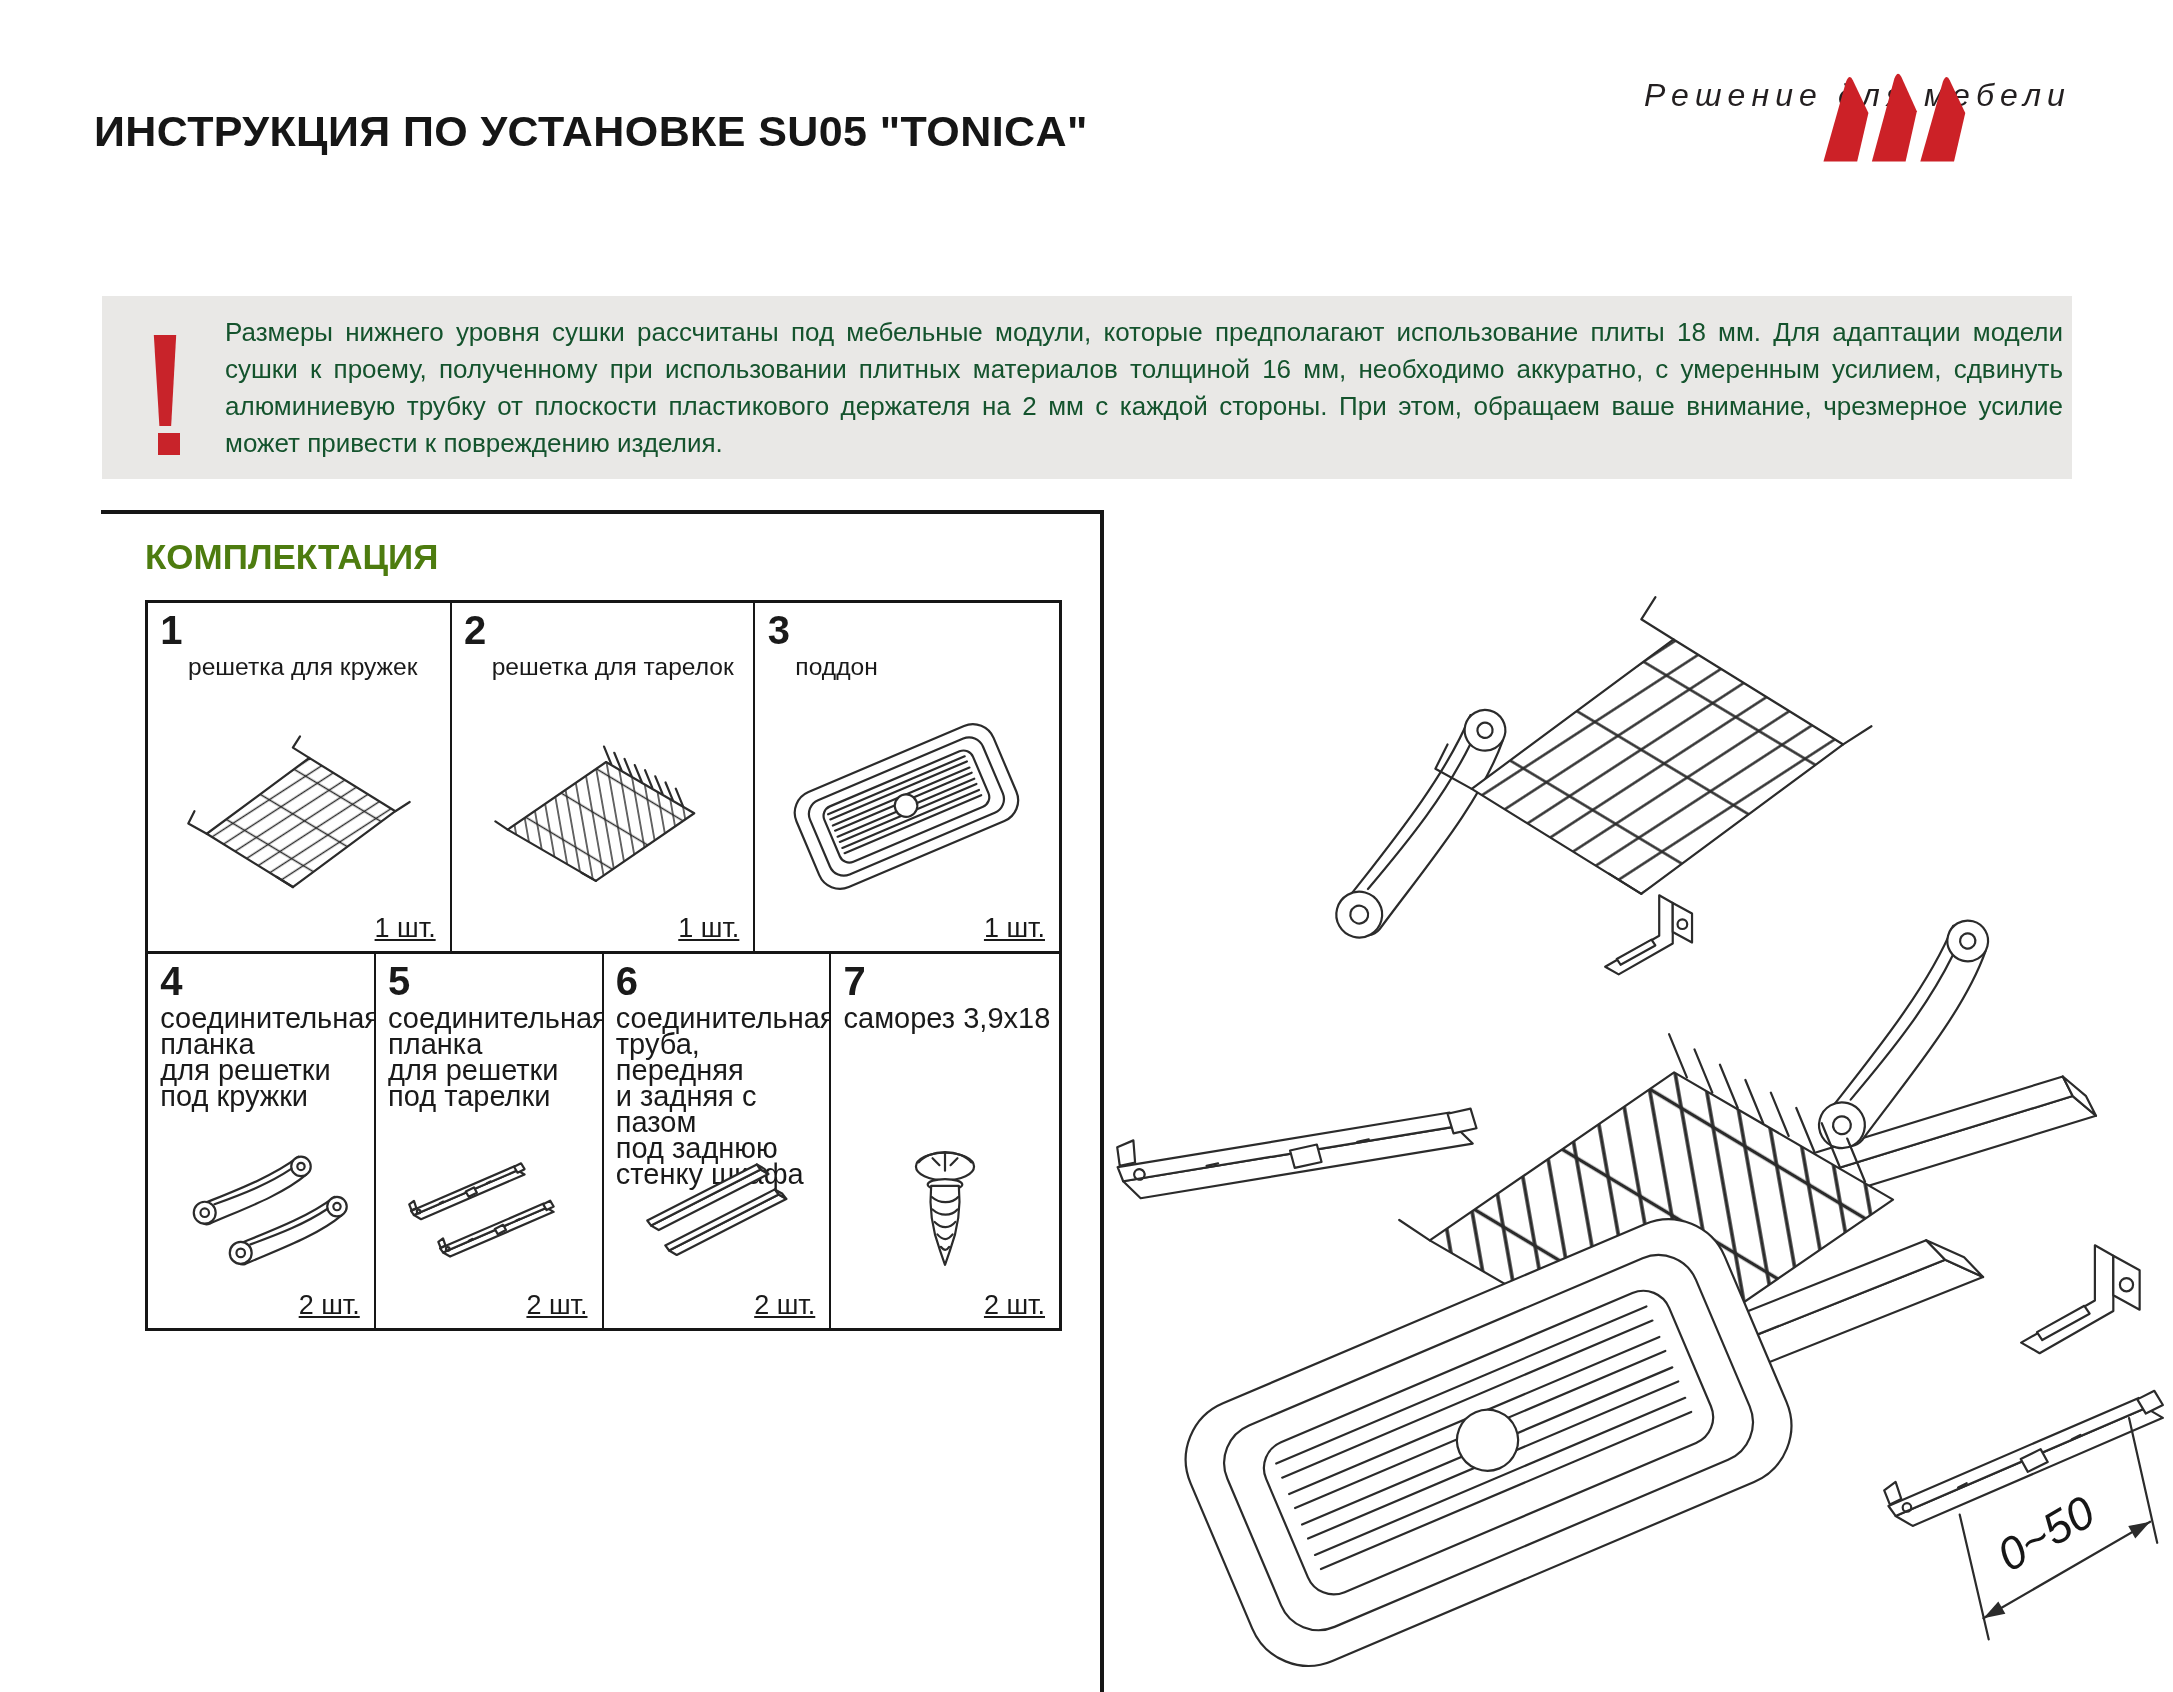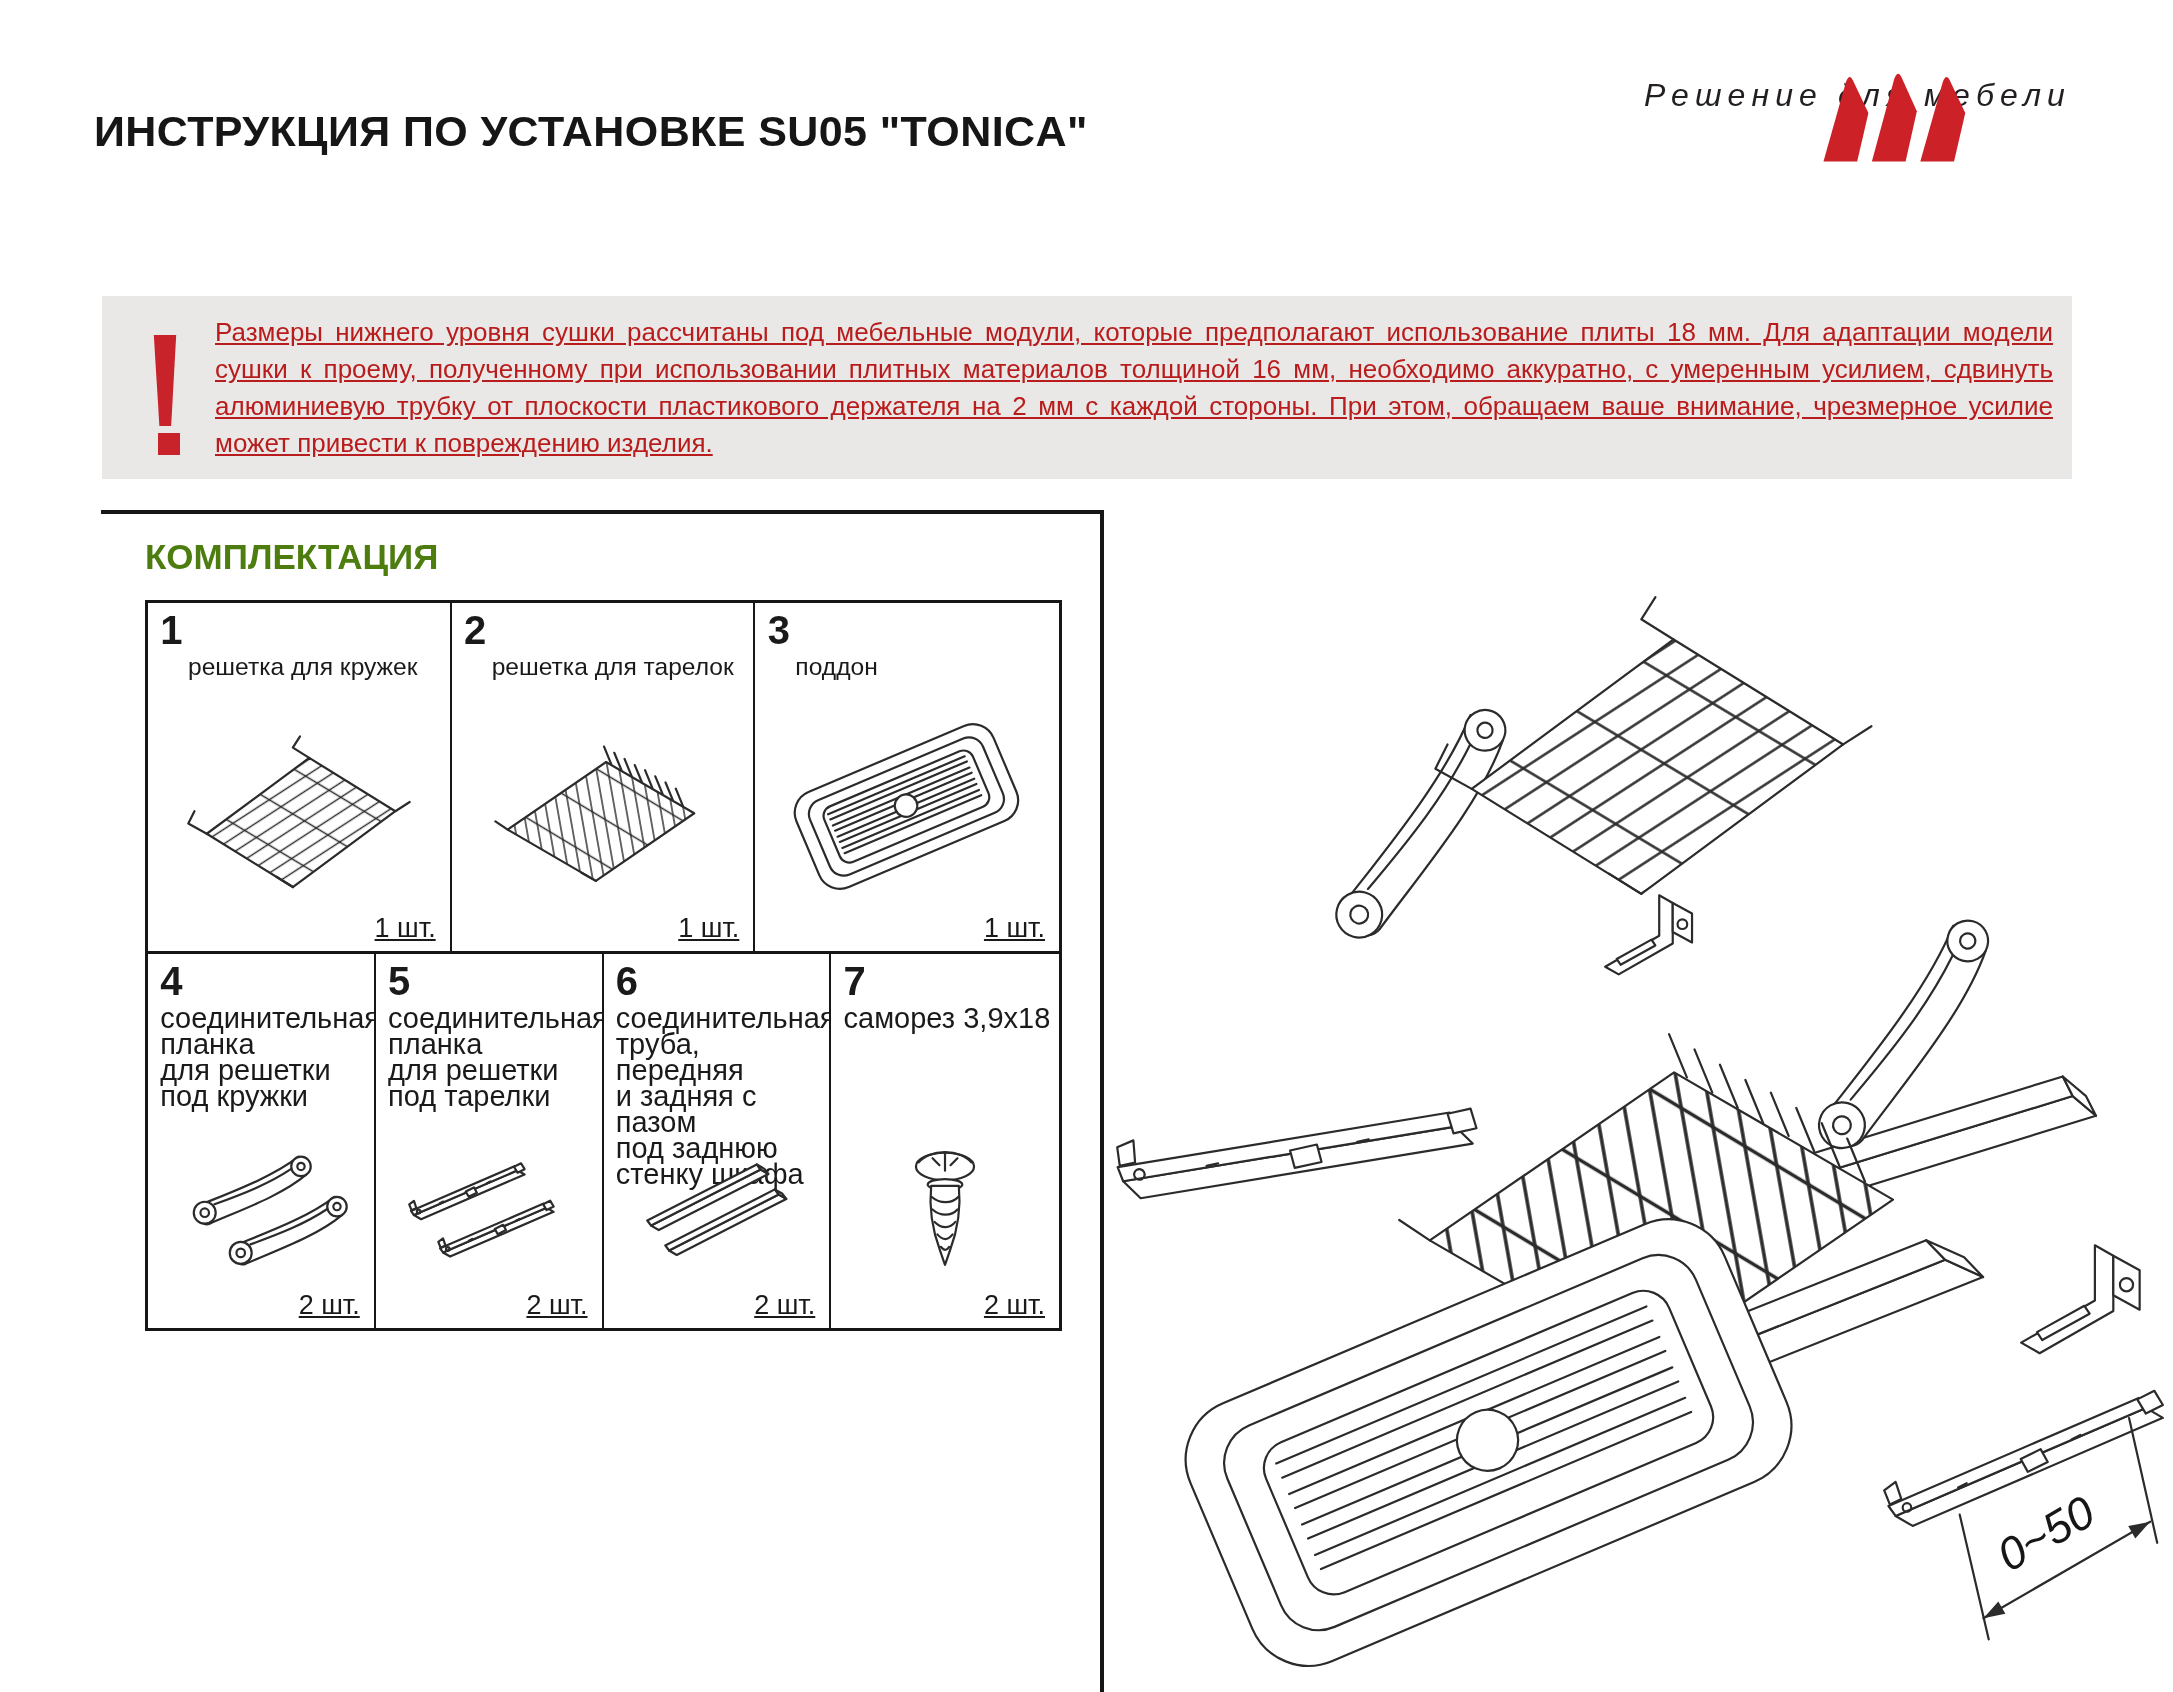--- a/index.html
+++ b/index.html
@@ -18,22 +18,22 @@
   .brand { font-size:102px; font-weight:700; letter-spacing:-4.4px; color:#231f20;
            -webkit-text-stroke:3.1px #231f20; line-height:1; }
   .rmark { font-size:37px; font-weight:400; color:#231f20; vertical-align:58px; margin-left:5.3px;}
   .tagline { font-size:32px; font-style:italic; letter-spacing:6.1px; color:#231f20; margin-top:7px; }
 
   
   .warning { position:absolute; left:102px; top:296px; width:1970px; height:183px; background:#e9e8e6; }
   .excl-bar { position:absolute; left:49px; top:39px; width:28px; height:91px; background:#c8232a;
               clip-path:polygon(10% 0, 90% 0, 72% 100%, 30% 100%); }
   .excl-dot { position:absolute; left:56px; top:137px; width:22px; height:22px; background:#c8232a; }
-  .warning-text { position:absolute; left:113px; top:17.6px; width:1838px;
-                  font-size:26px; line-height:37px; text-align:justify; color:#b91c1c;text-decoration:underline; }
+  .warning-text { position:absolute; left:123px; top:17.6px; width:1838px;
+                  font-size:26px; line-height:37px; text-align:justify; color:#14532d; }
 
   
   .rule-h { position:absolute; left:101px; top:510px; width:1002px; height:4.4px; background:#161616; }
   .rule-v { position:absolute; left:1100px; top:510px; width:4.4px; height:1182px; background:#161616; }
 
   
   .comp-heading { position:absolute; left:145px; top:537px; font-size:35px; font-weight:700; color:#4d7c0f; }
   .parts-table { position:absolute; left:145px; top:600px; width:911px; border:3.5px solid #161616; background:#fff; }
   .row { display:grid; }
   .row1 { grid-template-columns:repeat(3,1fr); height:348px; border-bottom:3.5px solid #161616; }

